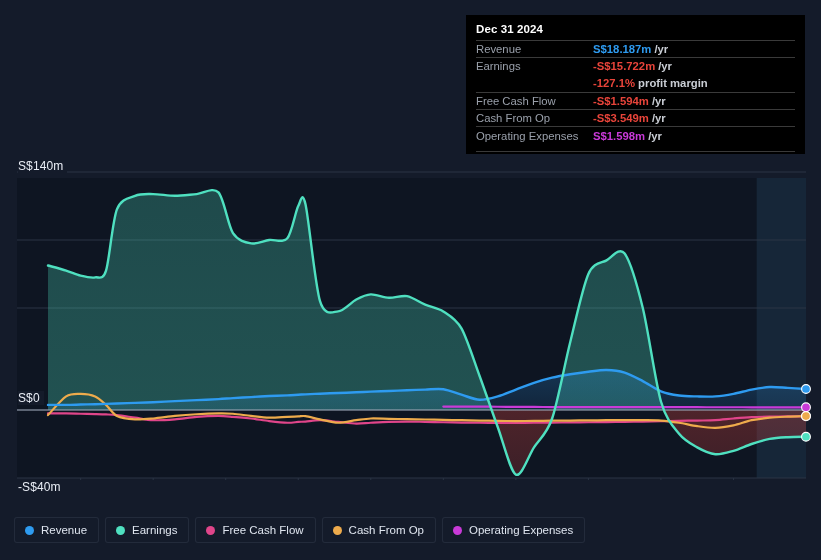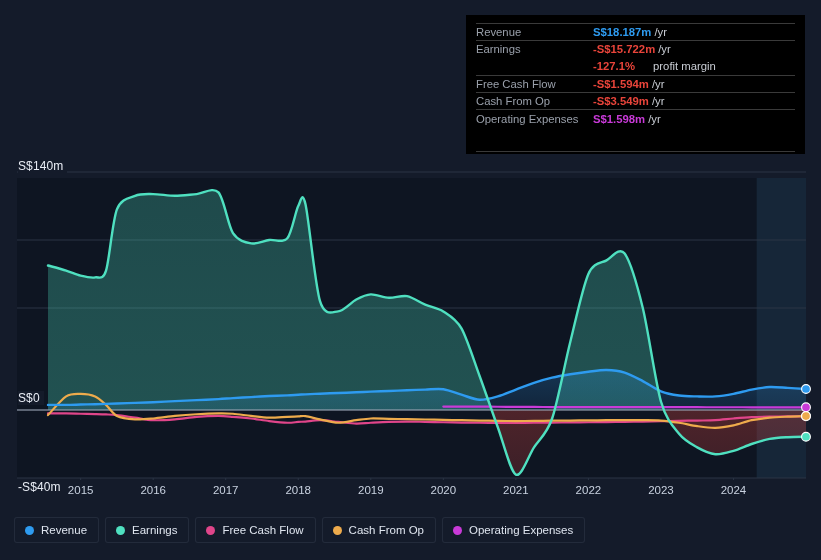--- a/index.html
+++ b/index.html
@@ -67,22 +67,22 @@
     display: flex;
     align-items: center;
     border-top: 1px solid #3a3a3a;
     height: 17.3px;
     font-size: 11.3px;
     white-space: nowrap;
   }
   .tt-row.noline { border-top: none; }
   .tt-label { width: 117px; color: #9aa0ab; flex: 0 0 117px; }
   .tt-value { font-weight: bold; }
-  .tt-unit  { color: #c9cdd4; font-weight: normal; margin-left: 3px; }
-  .tt-extra { color: #c9cdd4; font-weight: normal; margin-left: 18px; }
+  .tt-unit  { color: #c9cdd4; font-weight: bold; margin-left: 3px; }
+  .tt-extra { color: #c9cdd4; font-weight: bold; margin-left: 3px; }
   #tooltip-underline {
     position: absolute;
     left: 10px; right: 10px; bottom: 2px;
     height: 1px; background: #3a3a3a;
   }
 
   
   #legend {
     position: absolute;
     left: 14px; top: 517px;
@@ -166,34 +166,23 @@
         <line x1="588.3923444976086" y1="308" x2="588.3923444976086" y2="313" stroke="#2a3444" stroke-width="1"></line>
         <line x1="660.9282296650723" y1="308" x2="660.9282296650723" y2="313" stroke="#2a3444" stroke-width="1"></line>
         <line x1="733.4641148325362" y1="308" x2="733.4641148325362" y2="313" stroke="#2a3444" stroke-width="1"></line>
       </svg>
   </div>
 
   <div class="y-label" id="y-top">S$140m</div>
   <div class="y-label" id="y-zero">S$0</div>
   <div class="y-label" id="y-bot">-S$40m</div>
 
-  <div id="x-axis-labels">
-      <div class="x-label" style="left: 80.6411px;">2015</div>
-      <div class="x-label" style="left: 153.177px;">2016</div>
-      <div class="x-label" style="left: 225.713px;">2017</div>
-      <div class="x-label" style="left: 298.249px;">2018</div>
-      <div class="x-label" style="left: 370.785px;">2019</div>
-      <div class="x-label" style="left: 443.321px;">2020</div>
-      <div class="x-label" style="left: 515.856px;">2021</div>
-      <div class="x-label" style="left: 588.392px;">2022</div>
-      <div class="x-label" style="left: 660.928px;">2023</div>
-      <div class="x-label" style="left: 733.464px;">2024</div>
-    </div>
 
   <div id="tooltip">
+    <div id="tooltip-date">Dec 31 2024</div>
     <div id="tooltip-rows">
         <div class="tt-row">
           <span class="tt-label">Revenue</span>
           <span class="tt-value" style="color: rgb(46, 155, 240);">S$18.187m</span>
           <span class="tt-unit">/yr</span>
         </div>
         <div class="tt-row">
           <span class="tt-label">Earnings</span>
           <span class="tt-value" style="color: rgb(232, 68, 58);">-S$15.722m</span>
           <span class="tt-unit">/yr</span>

